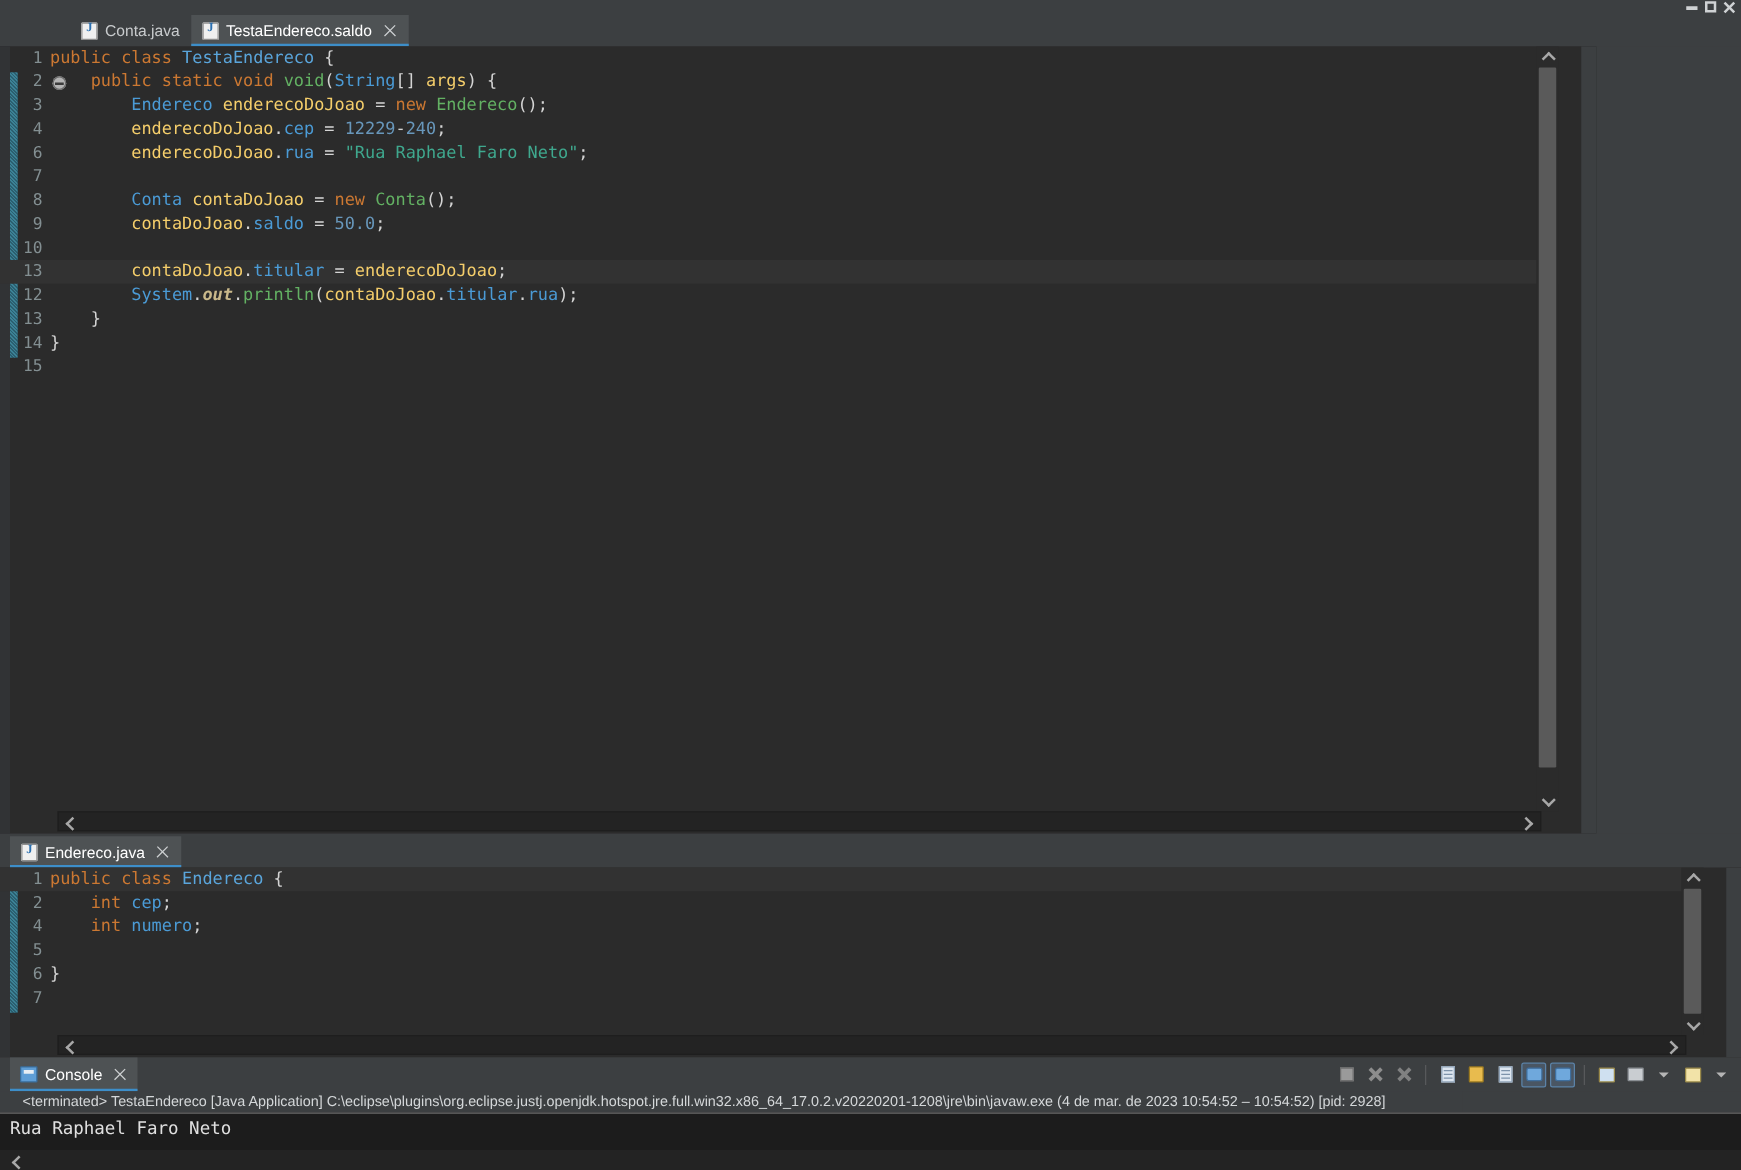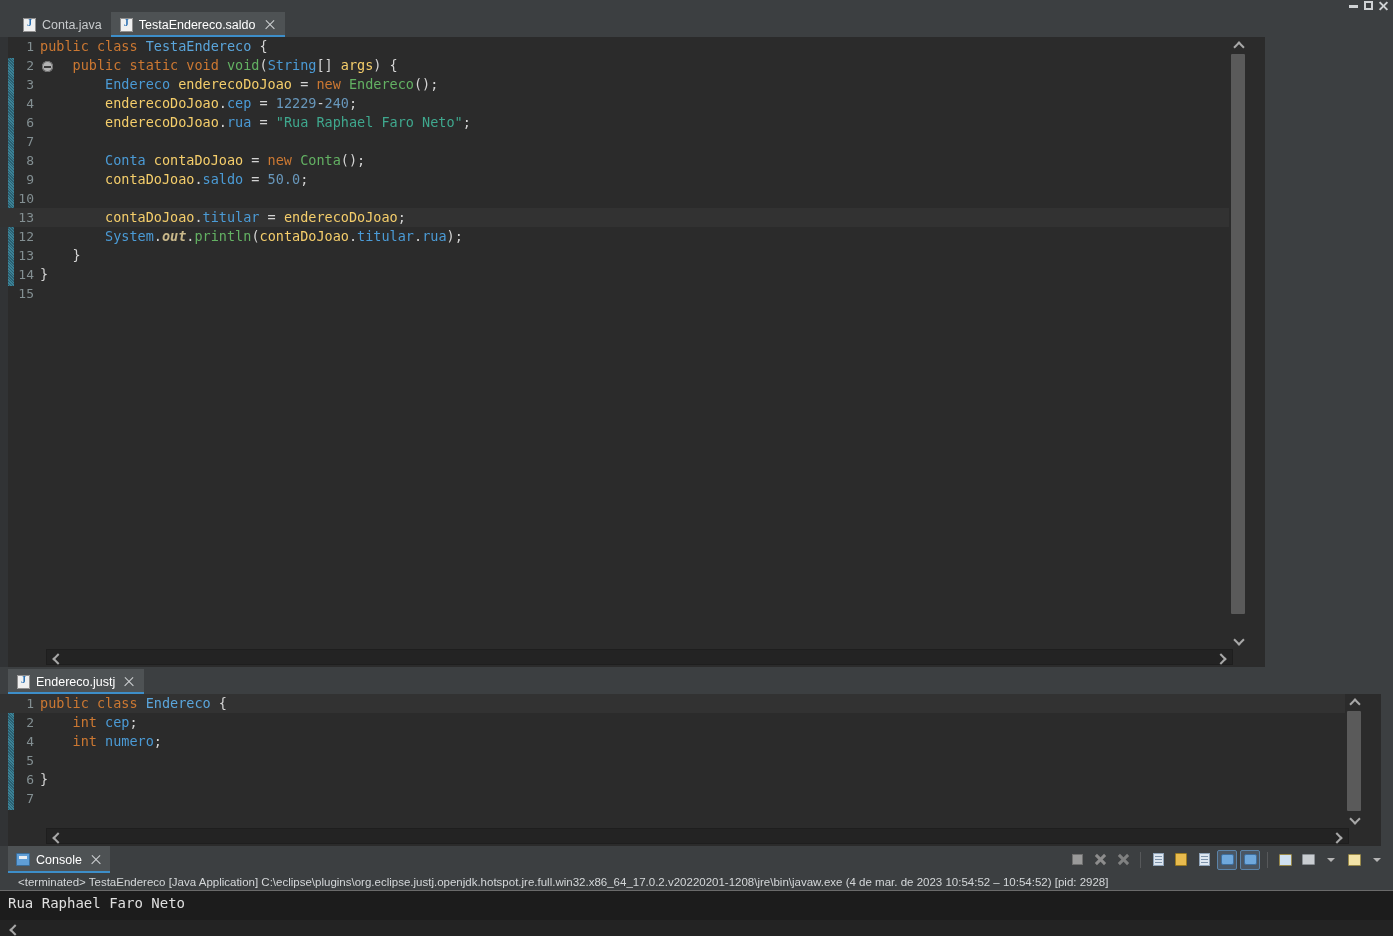--- a/index.html
+++ b/index.html
@@ -22,21 +22,21 @@
   .winbtn .g { position: absolute; background: #cfd2d4; }
   .wb-min .g { left: 1px; top: 4px; width: 9px; height: 3px; }
   .wb-max .g.o { left: 1px; top: 0px; width: 9px; height: 9px; background: transparent; border: 2px solid #cfd2d4; }
   .wb-close .g.a, .wb-close .g.b { left: 0px; top: 4px; width: 11px; height: 2px; background: #cfd2d4; }
   .wb-close .g.a { transform: rotate(45deg); }
   .wb-close .g.b { transform: rotate(-45deg); }
 
   
   .tabbar {
     position: absolute; left: 0; top: 12px; width: 1393px; height: 25px;
-    background: #3c3f41; display: flex; align-items: stretch;
+    background: #3c3f41; display: flex; align-items: stretch; padding-left: 42px;
   }
   .tab {
     display: flex; align-items: center; gap: 6px;
     padding: 0 9px 0 9px; height: 25px;
     font-size: 12.5px; color: #d6d9db; position: relative;
     background: #3c3f41; white-space: nowrap;
   }
   .tab.inactive { color: #c8cbcd; background: #3c3f41; }
   .tab.active { background: #4e5254; color: #ffffff; }
   .tab.active::after {
@@ -310,21 +310,21 @@
           <span class="chev right"></span>
         </div>
     </div>
 
     <div class="right-ruler"></div>
   </div>
 
   <div class="tabbar2">
     <div class="tab active" style="margin-left:8px;height:25px;">
       <span class="jicon"></span>
-      <span>Endereco.justj</span>
+      <span>Endereco.java</span>
       <span class="tabclose"></span>
     </div>
   </div>
 
   <div class="editor2">
     <div class="edge-left"></div>
     <div class="fold-bar" id="fold2" style="top: 2px; height: 114px;"></div>
     <div class="codearea" id="code2">
         <div class="cline hl"><span class="lnum">1</span><span class="ctext"><span class="kw">public </span><span class="kw">class </span><span class="cls">Endereco</span><span class="pun"> {</span></span></div>
         <div class="cline"><span class="lnum">2</span><span class="ctext"><span class="pun">    </span><span class="kw">int </span><span class="fld">cep</span><span class="pun">;</span></span></div>

